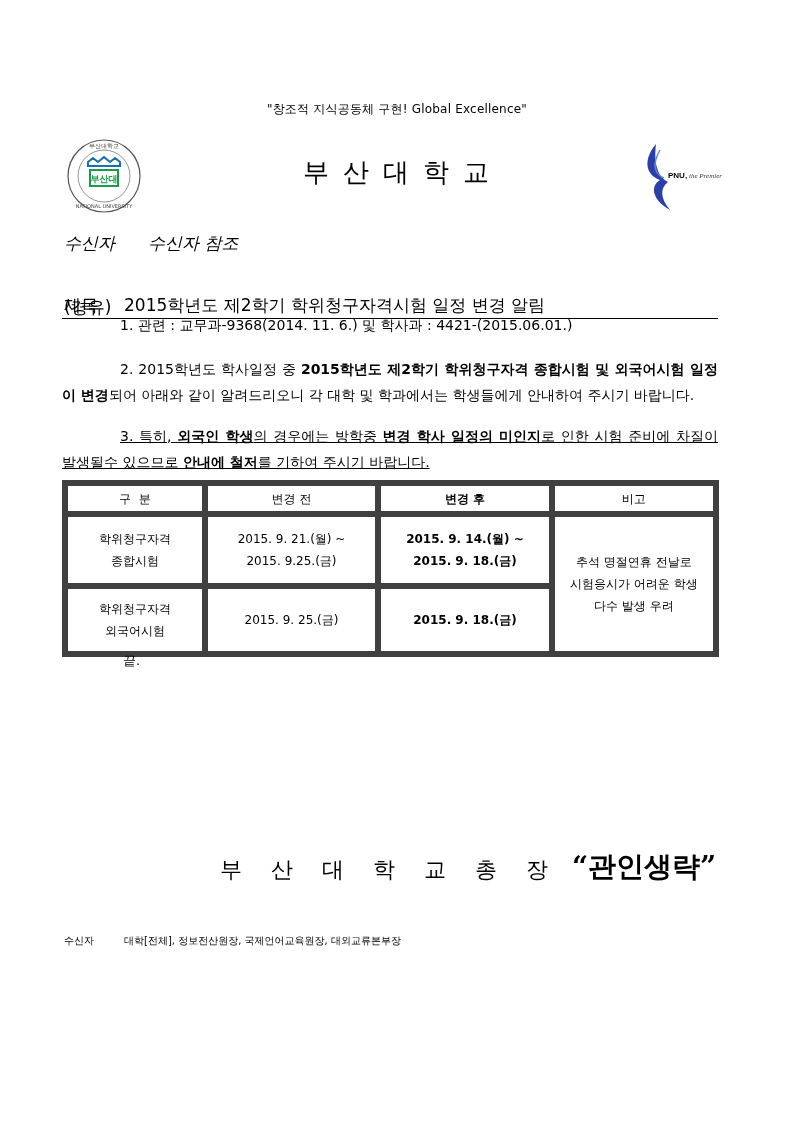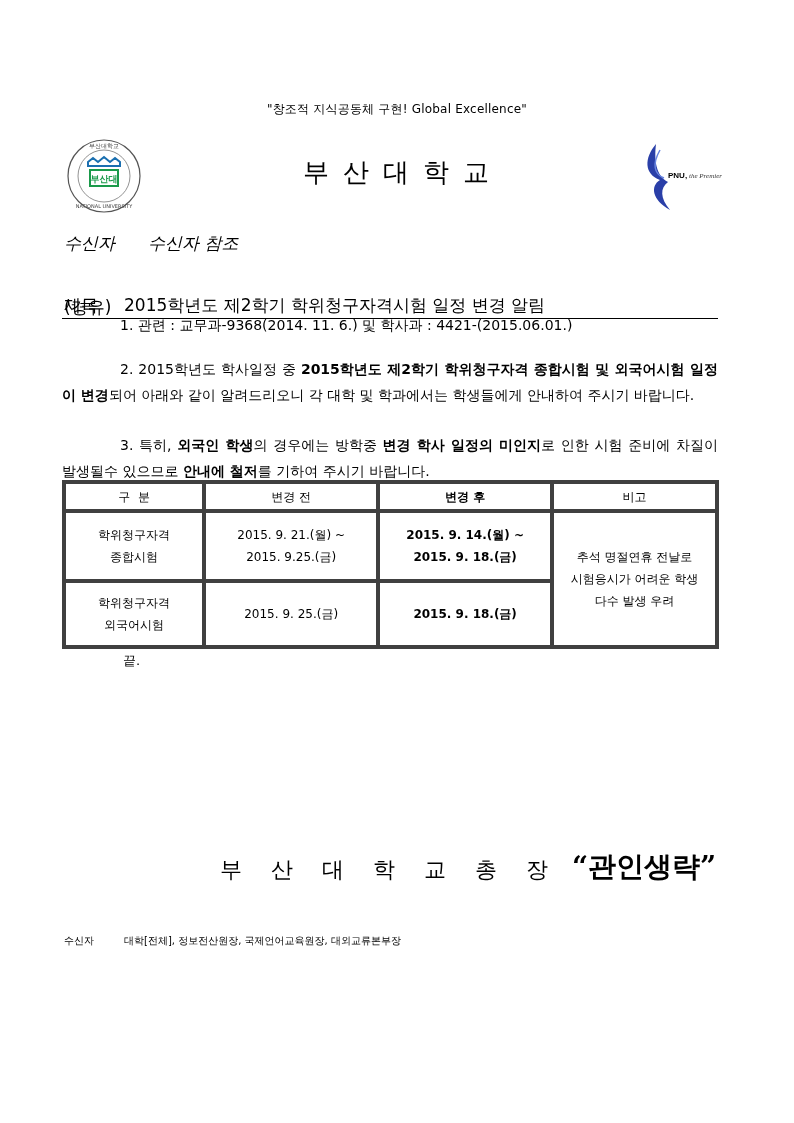--- a/index.html
+++ b/index.html
@@ -24,31 +24,31 @@
     .via { left: 64px; top: 256px; font-size: 17px; margin-top: 40px; }
     .subject { left: 64px; top: 294px; font-size: 17px; white-space: nowrap; }
     .subject .lbl { display: inline-block; width: 60px; }
     .subject-rule { left: 62px; top: 318px; width: 656px; height: 1px; background: #000; }
     .para {
       left: 62px; width: 656px; font-size: 14px; line-height: 26px;
       text-align: justify;
     }
     .p1 { top: 312px; }
     .p2 { top: 356px; }
-    .p3 { top: 432px; }
+    .p3 { top: 423px; text-decoration: underline; }
     .indent { padding-left: 58px; }
     b { font-weight: bold; }
 
     table.sched {
       position: absolute; left: 62px; top: 480px; width: 657px;
       border-collapse: collapse; font-size: 12px;
       border: 2px solid #000;
     }
     table.sched td, table.sched th {
-      border: 4px solid #404040; text-align: center; vertical-align: middle;
+      border: 6px solid #404040; text-align: center; vertical-align: middle;
       font-weight: normal; padding: 0; line-height: 22px;
     }
     table.sched th { height: 25px; border-bottom: 3px double #000; }
     table.sched td.r1 { height: 66px; }
     table.sched td.r2 { height: 62px; }
     table.sched .bold { font-weight: bold; }
     .end { left: 123px; top: 652px; font-size: 13px; }
     .signature {
       left: 220px; top: 855px; font-size: 22px; letter-spacing: 0;
       white-space: nowrap; font-weight: normal;

